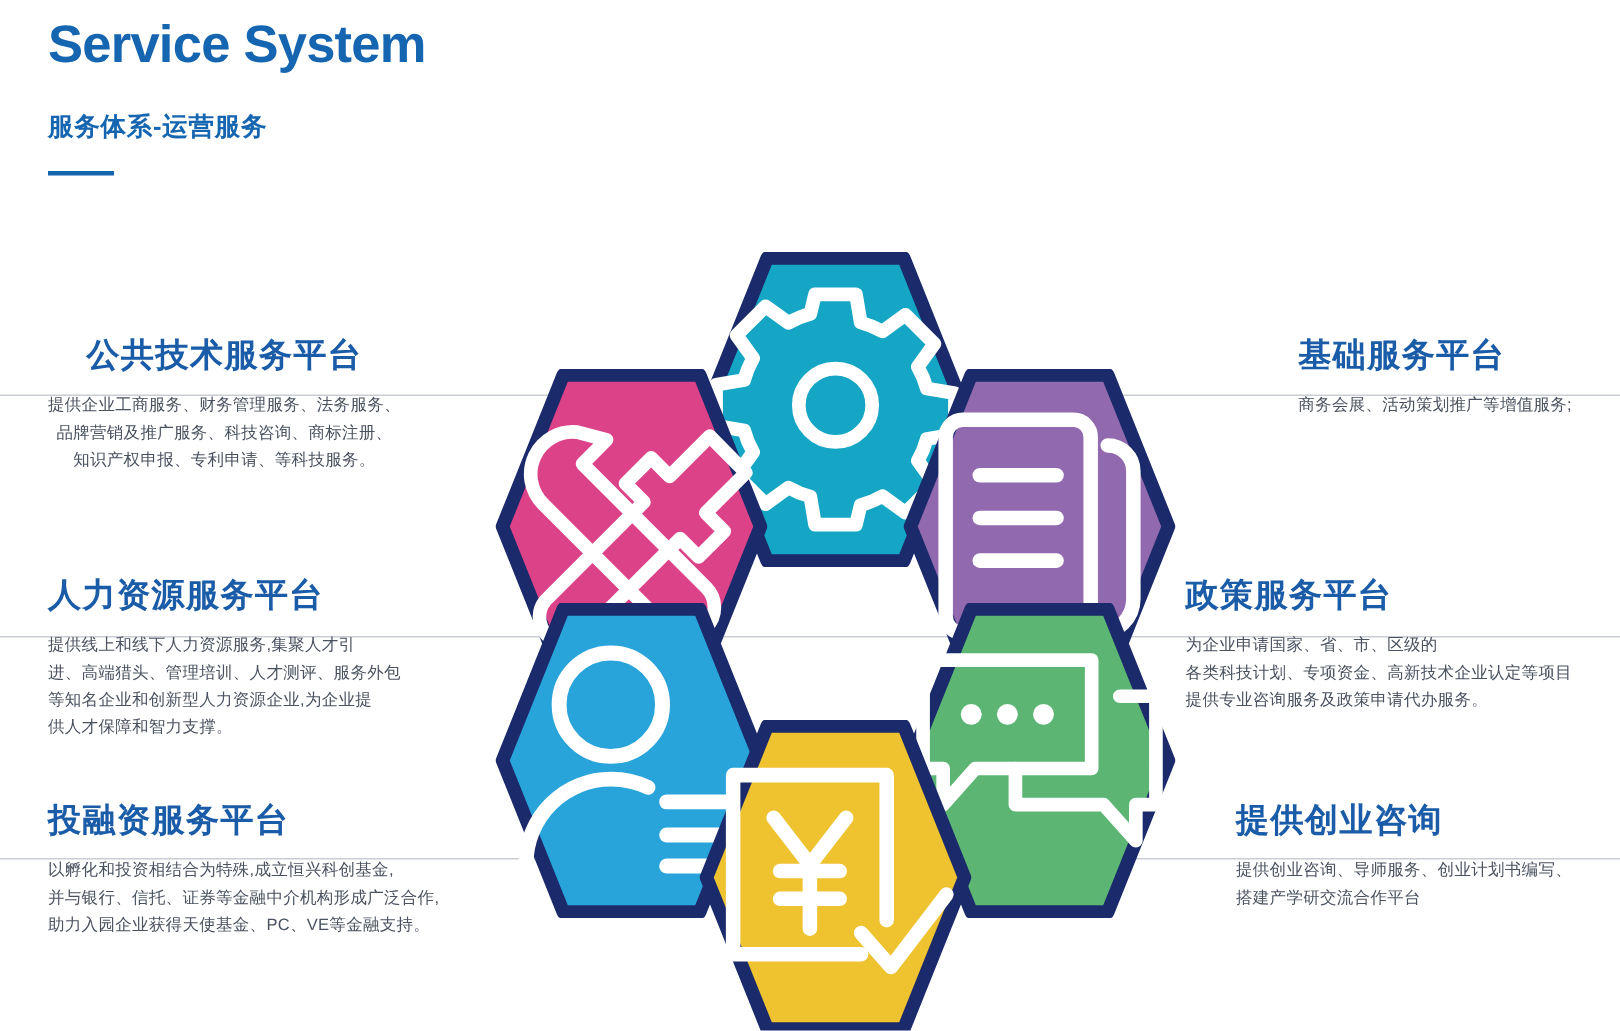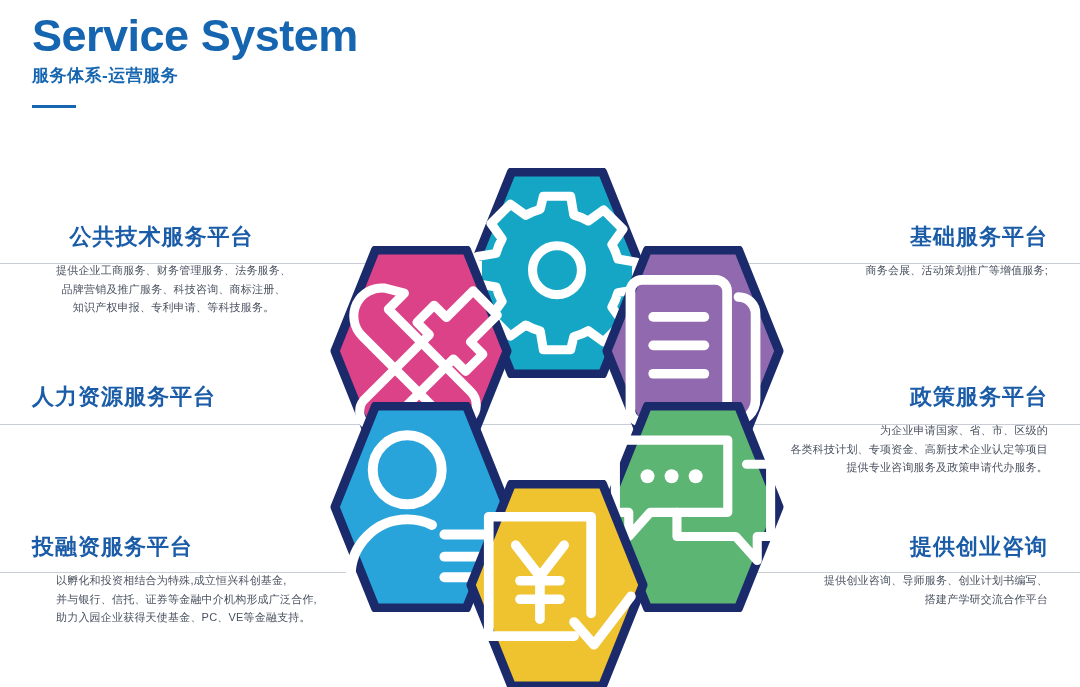--- a/index.html
+++ b/index.html
@@ -8,27 +8,27 @@
     background:#ffffff;
     font-family:"Liberation Sans","DejaVu Sans",sans-serif;
     overflow:hidden;
     position:relative;
   }
   #canvas{position:relative;width:1080px;height:687px;}
 
   
   #header{position:absolute;left:32px;top:8px;}
   #header .main-title{
-    font-size:45px;font-weight:bold;color:#1565B0;
+    font-size:35px;font-weight:bold;color:#1565B0;
     letter-spacing:-0.5px;line-height:1.25;
     font-family:"Liberation Sans","DejaVu Sans",sans-serif;
   }
   #header .sub-title{
     font-size:17px;font-weight:bold;color:#1565B0;
-    margin-top:0;letter-spacing:0.5px;
+    margin-top:21px;letter-spacing:0.5px;
   }
   #header .rule{
     width:44px;height:3px;background:#1565B0;margin-top:18px;
   }
 
   
   .divider{
     position:absolute;left:0;width:1080px;height:1px;
     background:#c9cdd6;
   }
@@ -37,26 +37,26 @@
   .divider.d3{top:572px;}
 
   
   .block{position:absolute;}
   .block .b-title{
     font-size:22px;font-weight:bold;color:#1A5CA8;
     letter-spacing:1px;line-height:1.2;
   }
   .block .b-body{
     font-size:11px;color:#4a5260;line-height:1.65;
-    margin-top:11px;letter-spacing:0.2px;margin-left:24px;
+    margin-top:11px;letter-spacing:0.2px;
   }
   .block .b-body div{white-space:nowrap;}
 
   .block.left{left:32px;text-align:left;}
-  .block.right{right:32px;text-align:right;}
+  .block.right{right:32px;}
 
   .block.l1{top:224px;text-align:center;}
   .block.l2{top:384px;}
   .block.l3{top:534px;}
   .block.r1{top:224px;}
   .block.r2{top:384px;}
   .block.r3{top:534px;}
 
   
   #hex-cluster{position:absolute;left:325px;top:168px;width:480px;height:516px;}
@@ -92,20 +92,26 @@
     <div class="b-title">公共技术服务平台</div>
     <div class="b-body">
       <div>提供企业工商服务、财务管理服务、法务服务、</div>
       <div>品牌营销及推广服务、科技咨询、商标注册、</div>
       <div>知识产权申报、专利申请、等科技服务。</div>
     </div>
   </div>
 
   <div class="block left l2">
     <div class="b-title">人力资源服务平台</div>
+    <div class="b-body">
+      <div>提供线上和线下人力资源服务,集聚人才引</div>
+      <div>进、高端猎头、管理培训、人才测评、服务外包</div>
+      <div>等知名企业和创新型人力资源企业,为企业提</div>
+      <div>供人才保障和智力支撑。</div>
+    </div>
   </div>
 
   <div class="block left l3">
     <div class="b-title">投融资服务平台</div>
     <div class="b-body">
       <div>以孵化和投资相结合为特殊,成立恒兴科创基金,</div>
       <div>并与银行、信托、证券等金融中介机构形成广泛合作,</div>
       <div>助力入园企业获得天使基金、PC、VE等金融支持。</div>
     </div>
   </div>

